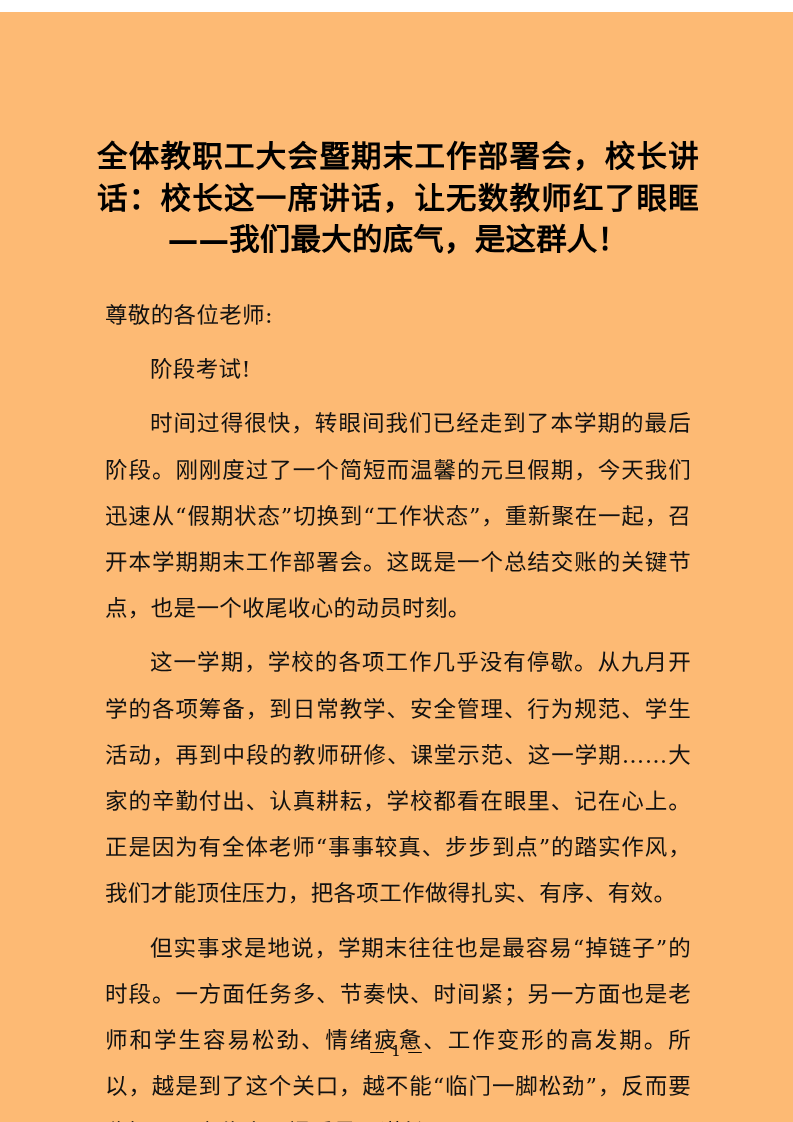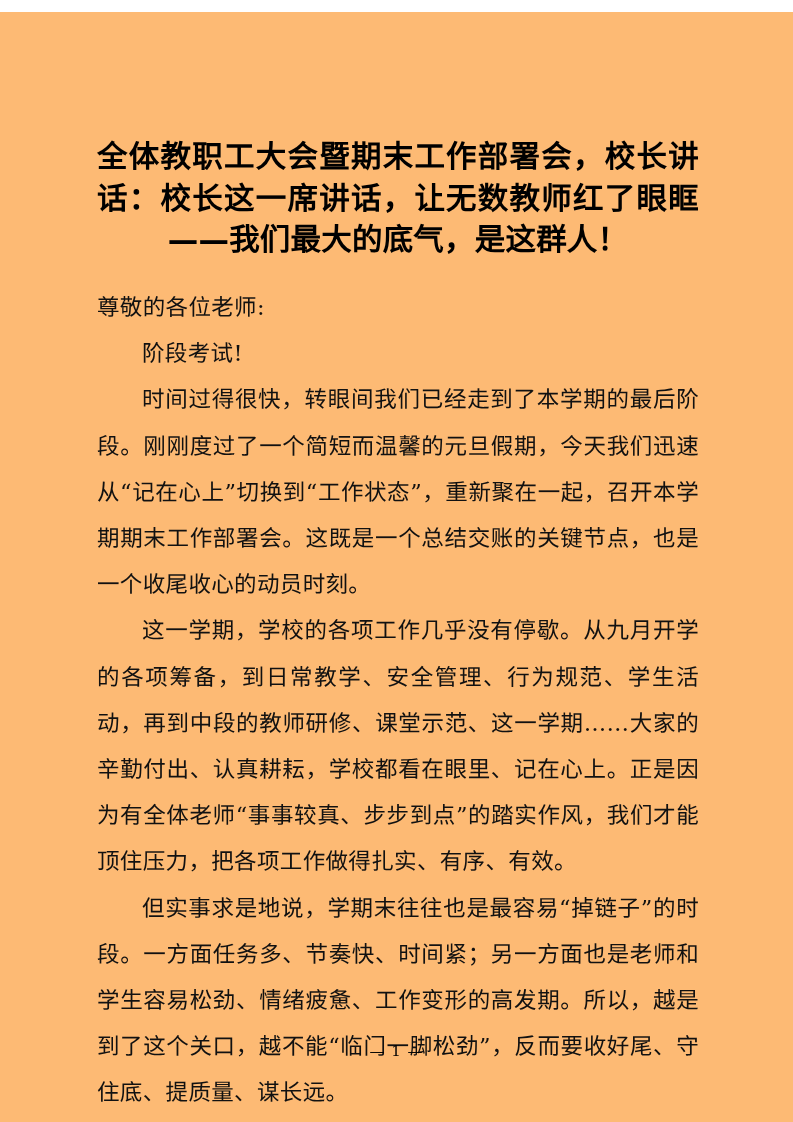--- a/index.html
+++ b/index.html
@@ -48,21 +48,21 @@
 
   
   .doc-body {
     position: absolute;
     left: 97px;
     top: 272px;
     width: 602px;
   }
 
   .para {
-    margin: 0;
+    margin: 8px;
     font-family: "DejaVu Serif", "Liberation Serif", serif;
     font-size: 22.5px;
     line-height: 46.2px;
     text-align: justify;
     text-justify: inter-character;
     text-align-last: left;
     word-break: break-all;
     letter-spacing: 0.35px;
     color: #111111;
   }
@@ -92,21 +92,21 @@
 <div class="page">
 
   <h1 class="doc-title">全体教职工大会暨期末工作部署会，校长讲话：校长这一席讲话，让无数教师红了眼眶——我们最大的底气，是这群人！</h1>
 
   <div class="doc-body">
 
     <p class="para no-indent">尊敬的各位老师:</p>
 
     <p class="para indent">阶段考试!</p>
 
-    <p class="para indent">时间过得很快，转眼间我们已经走到了本学期的最后阶段。刚刚度过了一个简短而温馨的元旦假期，今天我们迅速从“记在心上”切换到“工作状态”，重新聚在一起，召开本学期期末工作部署会。这既是一个总结交账的关键节点，也是一个收尾收心的动员时刻。</p>
+    <p class="para indent">时间过得很快，转眼间我们已经走到了本学期的最后阶段。刚刚度过了一个简短而温馨的元旦假期，今天我们迅速从“假期状态”切换到“工作状态”，重新聚在一起，召开本学期期末工作部署会。这既是一个总结交账的关键节点，也是一个收尾收心的动员时刻。</p>
 
     <p class="para indent">这一学期，学校的各项工作几乎没有停歇。从九月开学的各项筹备，到日常教学、安全管理、行为规范、学生活动，再到中段的教师研修、课堂示范、这一学期……大家的辛勤付出、认真耕耘，学校都看在眼里、记在心上。正是因为有全体老师“事事较真、步步到点”的踏实作风，我们才能顶住压力，把各项工作做得扎实、有序、有效。</p>
 
     <p class="para indent">但实事求是地说，学期末往往也是最容易“掉链子”的时段。一方面任务多、节奏快、时间紧；另一方面也是老师和学生容易松劲、情绪疲惫、工作变形的高发期。所以，越是到了这个关口，越不能“临门一脚松劲”，反而要收好尾、守住底、提质量、谋长远。</p>
 
     <p class="para indent">今天我想用八个字来概括这段时间的总目标，就是：平安、</p>
 
   </div>
 
   <div class="page-footer">— 1 —</div>

